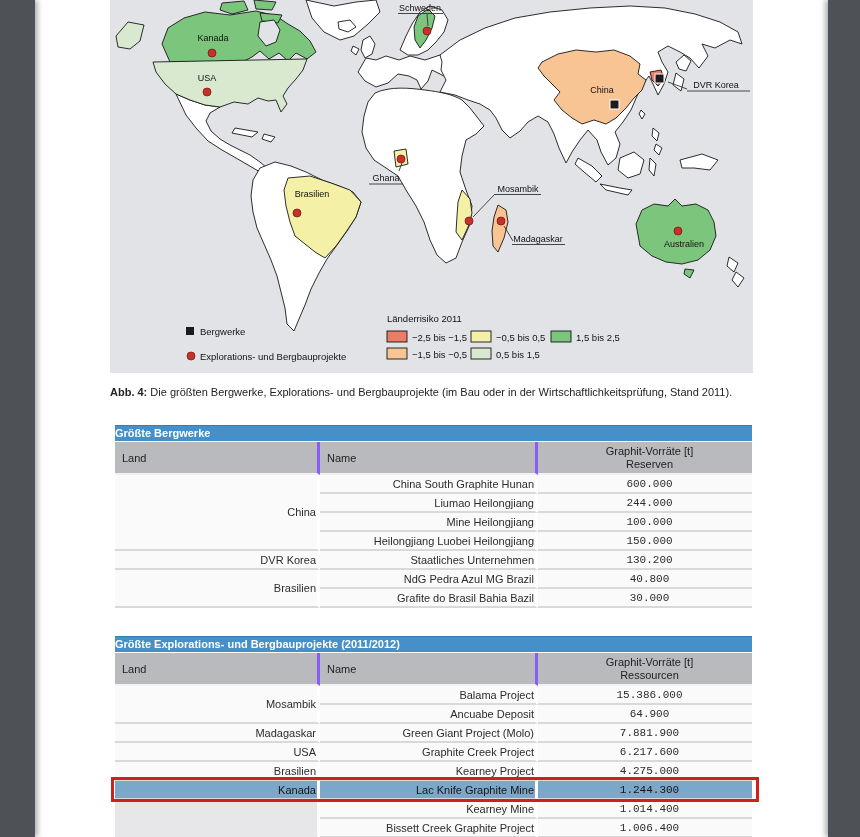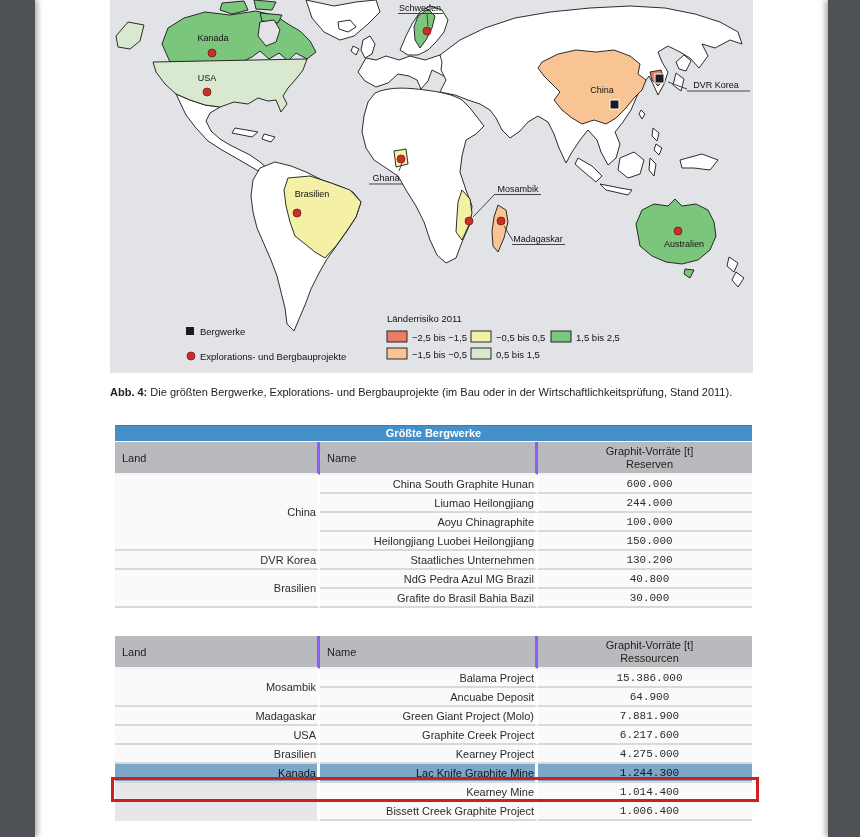--- a/index.html
+++ b/index.html
@@ -21,21 +21,21 @@
     font-size:11px;color:#222;
   }
   .fig-caption b{font-weight:bold;}
 
   .tbl-wrap{position:absolute;left:115px;width:637px;}
   .tbl-mines{top:425px;}
   .tbl-projects{top:636px;}
   .tbl-title{
     height:15px;line-height:15px;margin-bottom:1px;
     background:#4590c8;border-top:1px solid #3a7db0;
-    color:#ffffff;font-weight:bold;font-size:11px;text-align:center;
+    color:#ffffff;font-weight:bold;font-size:11px;text-align:left;
   }
   table{border-collapse:separate;border-spacing:0;width:637px;table-layout:fixed;font-size:11px;}
   col.c-land{width:205px;}col.c-name{width:218px;}col.c-val{width:214px;}
   th,td{box-sizing:border-box;margin:0;padding-left:10px;}
   th{
     background:#b9babd;color:#222;font-weight:normal;height:33px;
     border-bottom:2px solid #f2f2f2;vertical-align:middle;
   }
   th.h-land,th.h-name{text-align:left;padding-left:7px;border-right:3px solid #8b5cf6;}
   th.h-val{text-align:center;line-height:13px;padding-top:2px;}
@@ -223,21 +223,21 @@
     <tr>
       <td class="land" rowspan="4">China</td>
       <td class="name">China South Graphite Hunan</td>
       <td class="val">600.000</td>
     </tr>
     <tr>
       <td class="name">Liumao Heilongjiang</td>
       <td class="val">244.000</td>
     </tr>
     <tr>
-      <td class="name">Aoyu Chinagraphite</td>
+      <td class="name">Mine Heilongjiang</td>
       <td class="val">100.000</td>
     </tr>
     <tr>
       <td class="name">Heilongjiang Luobei Heilongjiang</td>
       <td class="val">150.000</td>
     </tr>
     <tr>
       <td class="land">DVR Korea</td>
       <td class="name">Staatliches Unternehmen</td>
       <td class="val">130.200</td>
@@ -249,20 +249,21 @@
     </tr>
     <tr>
       <td class="name">Grafite do Brasil Bahia Bazil</td>
       <td class="val">30.000</td>
     </tr>
   </tbody>
     </table>
 </div>
 
 <div class="tbl-wrap tbl-projects">
+  <div class="tbl-title">Größte Explorations- und Bergbauprojekte (2011/2012)</div>
   <table>
     <colgroup>
         <col class="c-land">
         <col class="c-name">
         <col class="c-val">
       </colgroup>
     <tbody>
         <tr>
       <th class="h-land">Land</th>
       <th class="h-name">Name</th>

